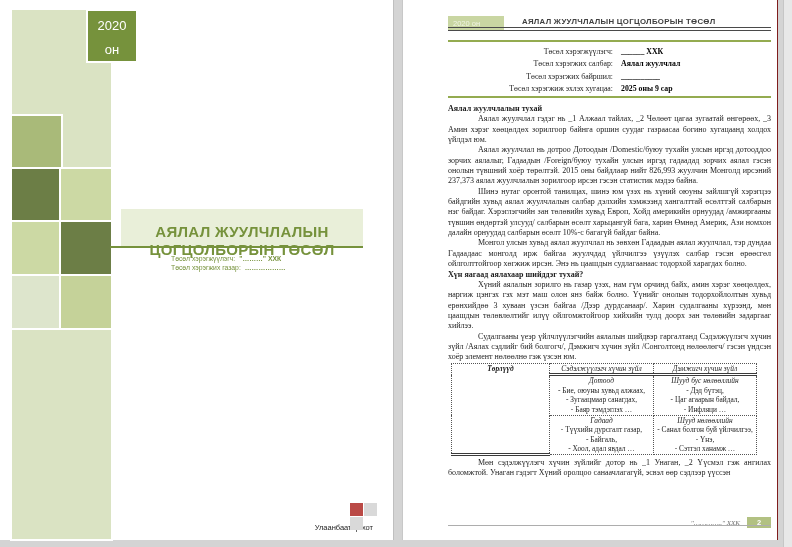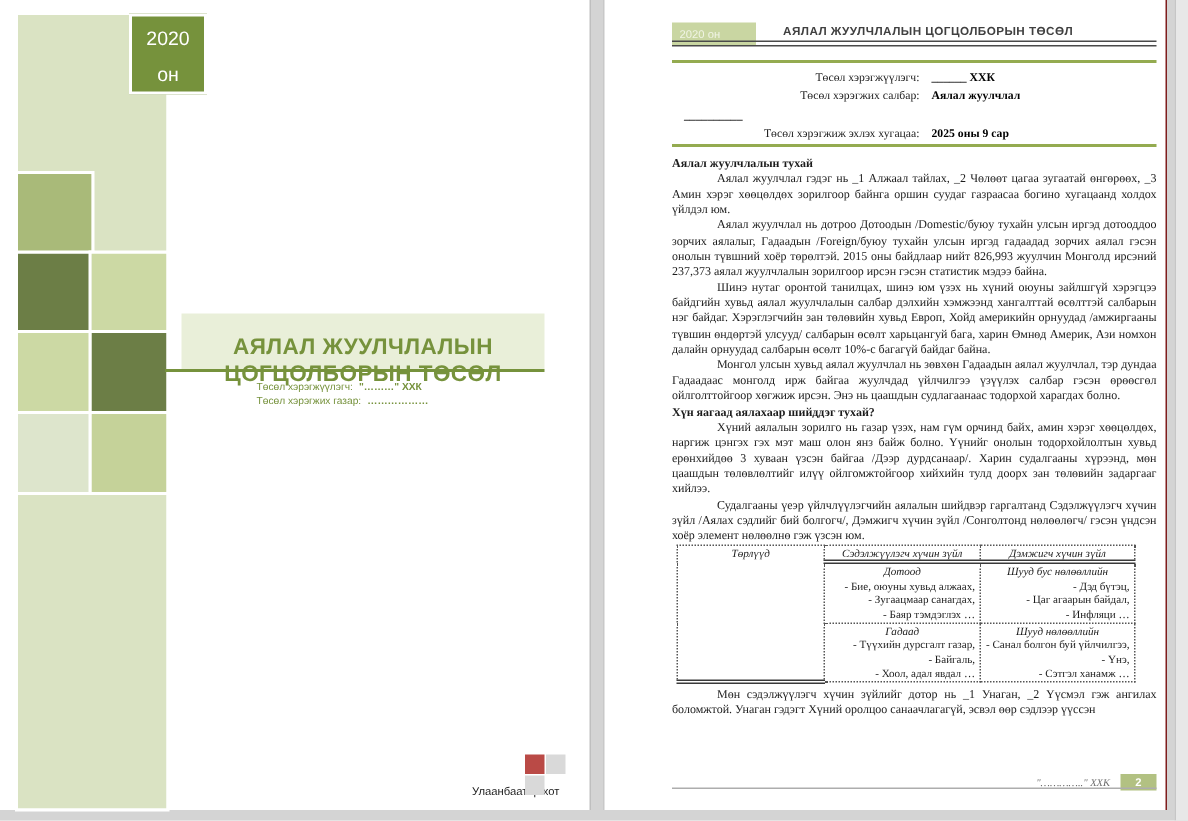--- a/index.html
+++ b/index.html
@@ -57,25 +57,25 @@
 
   .body { position:absolute; left:45px; top:104px; width:323px; font-size:8px; line-height:10.35px;
     color:#1c1c1c; text-align:justify; }
   .body h3 { font-size:8px; line-height:10.35px; font-weight:bold; }
   .body p { text-indent:30px; }
 
   table.factors { border-collapse:collapse; table-layout:fixed; width:305px; margin-left:3px;
     font-size:7.4px; line-height:9.6px; }
   table.factors td { border:1px dotted #555; padding:0 3px; vertical-align:top; }
   td.corner-label { width:98px; border-top:none; border-left:none; text-align:center; vertical-align:middle;
-    font-style:italic; }
+    font-style:italic;font-weight:bold; }
   tr.thead td { text-align:center; font-style:italic; border-bottom:3px double #3a3a3a; }
   td.c2 { width:104px; } td.c3 { width:103px; }
   .cell-head { text-align:center; font-style:italic; }
-  .cell-item { text-align:right; text-indent:0; }
+  .cell-item { text-align:center; text-indent:0; }
 
   .closing { margin-top:2px; }
 
   .p2-footer { position:absolute; left:45px; top:511px; width:323px; text-align:right; }
   .footer-company { font-style:italic; font-size:7px; color:#6e6e6e; }
   .footer-pagebox { display:inline-block; margin-left:7px; width:24px; height:11px; background:#b2c182;
     color:#fff; font-family:"Liberation Sans",sans-serif; font-weight:bold; font-size:7.5px;
     line-height:11px; text-align:center; }
   .footer-line { position:absolute; left:45px; top:525px; width:323px; height:0; border-top:1px solid #adadad; }
 </style>
@@ -136,20 +136,21 @@
     <div class="form">
       <div class="form-row">
         <span class="form-label">Төсөл хэрэгжүүлэгч:</span>
         <span class="form-value">______ ХХК</span>
       </div>
       <div class="form-row">
         <span class="form-label">Төсөл хэрэгжих салбар:</span>
         <span class="form-value">Аялал жуулчлал</span>
       </div>
       <div class="form-row">
+        <span class="form-label">Төсөл хэрэгжих байршил:</span>
         <span class="form-value">__________</span>
       </div>
       <div class="form-row">
         <span class="form-label">Төсөл хэрэгжиж эхлэх хугацаа:</span>
         <span class="form-value">2025 оны 9 сар</span>
       </div>
     </div>
 
     <div class="grule g2"></div>
 

